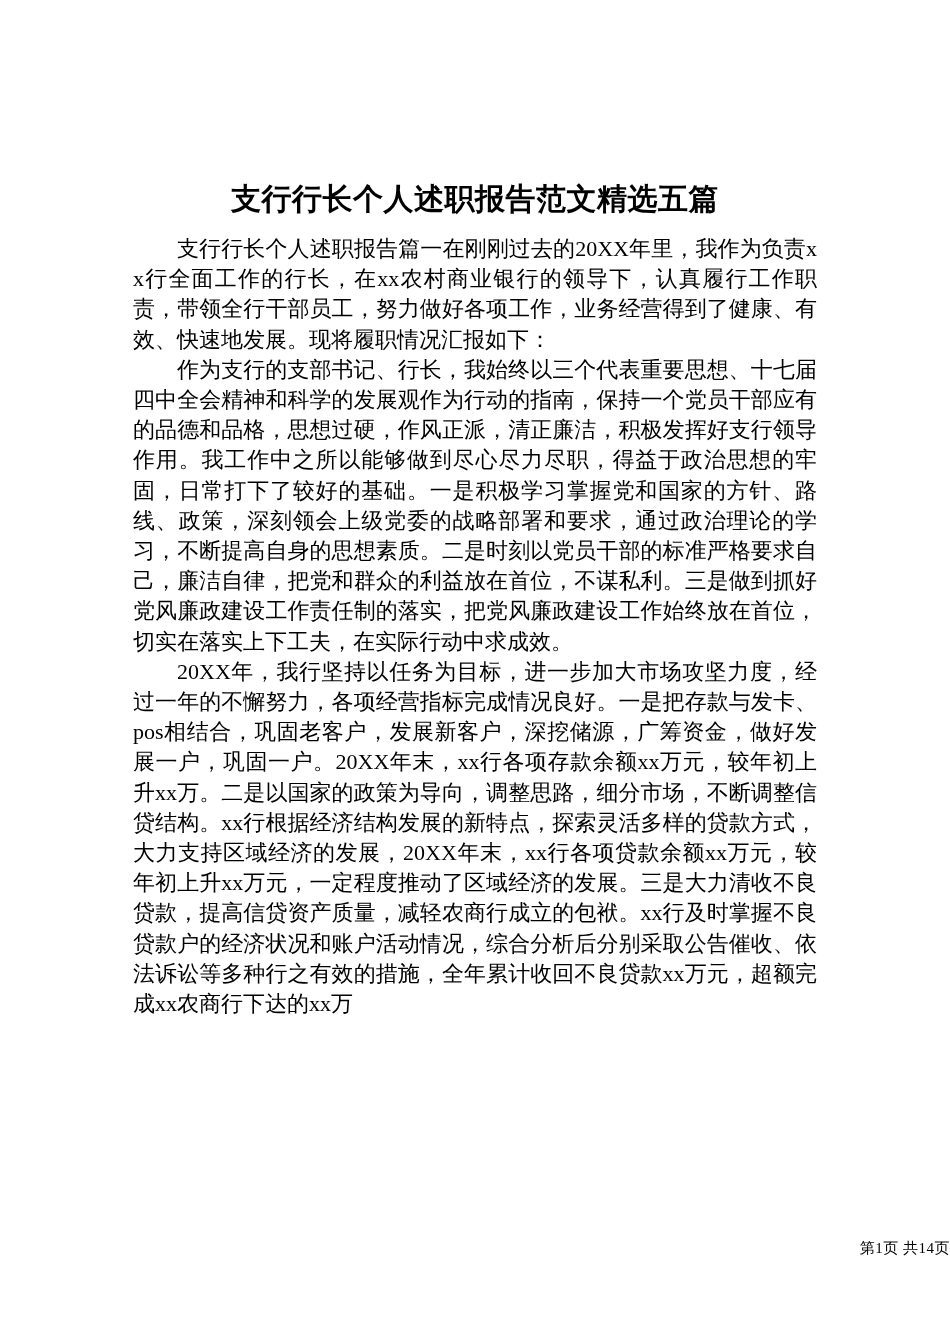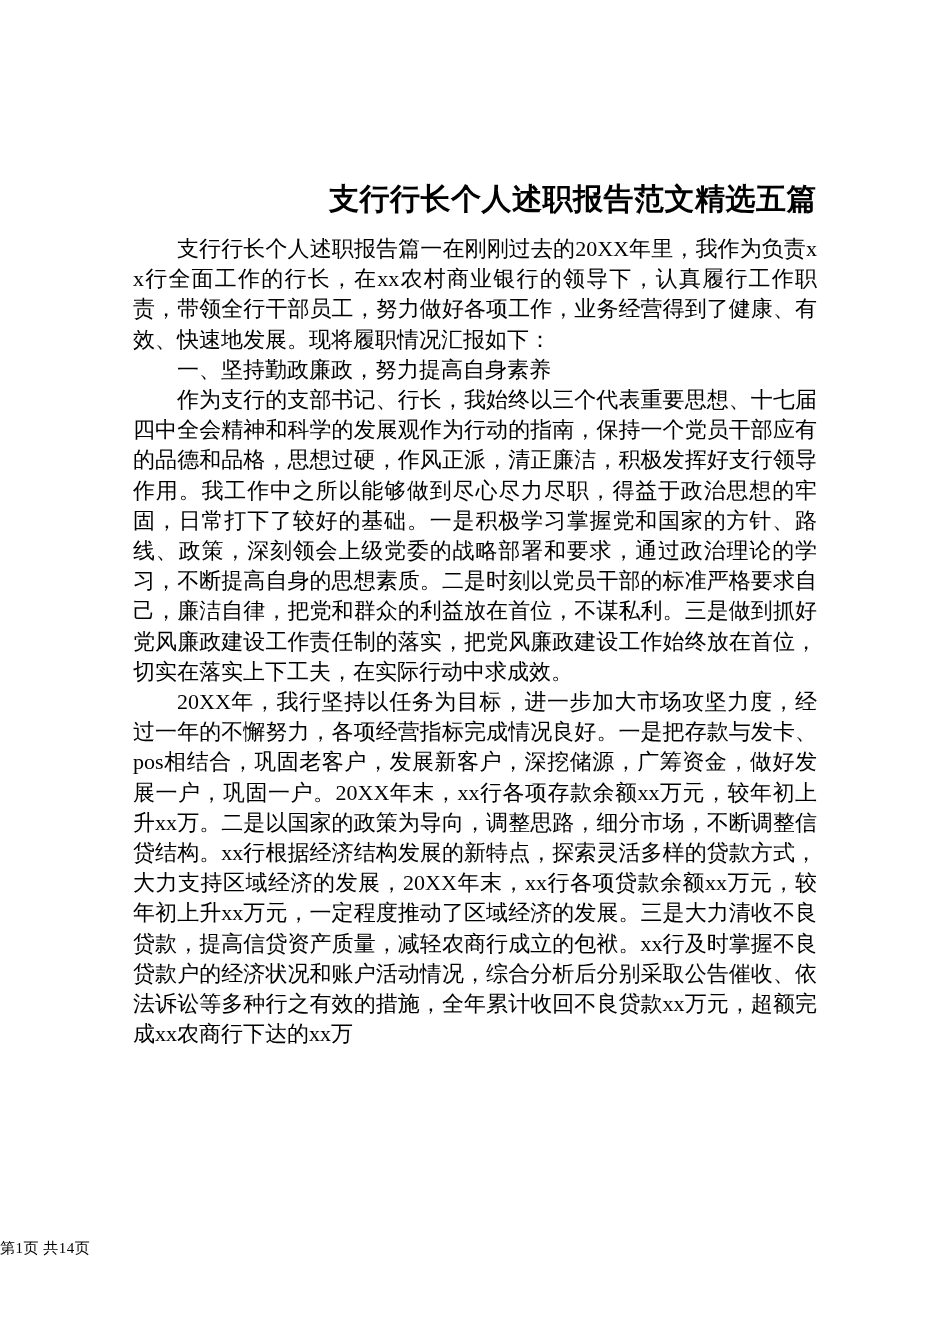--- a/index.html
+++ b/index.html
@@ -20,56 +20,55 @@
   }
   .content {
     width: 684px;
     margin: 0 auto;
     padding-top: 180px;
   }
   .doc-title {
     font-size: 30px;
     line-height: 38px;
     font-weight: bold;
-    text-align: right;
+    text-align: center;
     letter-spacing: 0.5px;
     margin-bottom: 16px;
     font-family: "Liberation Sans", "DejaVu Sans", sans-serif;
   }
   .doc-body p {
     font-size: 22px;
     line-height: 30.2px;
     text-align: justify;
     text-justify: inter-ideograph;
     text-indent: 2em;
     word-break: break-all;
   }
   .page-footer {
     position: absolute;
     left: 0;
     bottom: 86px;
     width: 100%;
-    text-align: left;
+    text-align: right;
     font-size: 15px;
     line-height: 20px;
     letter-spacing: 0.5px;
     margin-top: 48px;
   }
 </style>
 </head>
 <body>
 
 <div class="page">
   <div class="content">
     <h1 class="doc-title">支行行长个人述职报告范文精选五篇</h1>
 
     <div class="doc-body">
       <p>支行行长个人述职报告篇一在刚刚过去的20XX年里，我作为负责xx行全面工作的行长，在xx农村商业银行的领导下，认真履行工作职责，带领全行干部员工，努力做好各项工作，业务经营得到了健康、有效、快速地发展。现将履职情况汇报如下：</p>
 
-      <p>一、坚持勤政廉政，努力提高自身素养</p>
 
       <p>作为支行的支部书记、行长，我始终以三个代表重要思想、十七届四中全会精神和科学的发展观作为行动的指南，保持一个党员干部应有的品德和品格，思想过硬，作风正派，清正廉洁，积极发挥好支行领导作用。我工作中之所以能够做到尽心尽力尽职，得益于政治思想的牢固，日常打下了较好的基础。一是积极学习掌握党和国家的方针、路线、政策，深刻领会上级党委的战略部署和要求，通过政治理论的学习，不断提高自身的思想素质。二是时刻以党员干部的标准严格要求自己，廉洁自律，把党和群众的利益放在首位，不谋私利。三是做到抓好党风廉政建设工作责任制的落实，把党风廉政建设工作始终放在首位，切实在落实上下工夫，在实际行动中求成效。</p>
 
 
       <p>20XX年，我行坚持以任务为目标，进一步加大市场攻坚力度，经过一年的不懈努力，各项经营指标完成情况良好。一是把存款与发卡、pos相结合，巩固老客户，发展新客户，深挖储源，广筹资金，做好发展一户，巩固一户。20XX年末，xx行各项存款余额xx万元，较年初上升xx万。二是以国家的政策为导向，调整思路，细分市场，不断调整信贷结构。xx行根据经济结构发展的新特点，探索灵活多样的贷款方式，大力支持区域经济的发展，20XX年末，xx行各项贷款余额xx万元，较年初上升xx万元，一定程度推动了区域经济的发展。三是大力清收不良贷款，提高信贷资产质量，减轻农商行成立的包袱。xx行及时掌握不良贷款户的经济状况和账户活动情况，综合分析后分别采取公告催收、依法诉讼等多种行之有效的措施，全年累计收回不良贷款xx万元，超额完成xx农商行下达的xx万</p>
     </div>
   </div>
 
   <div class="page-footer">第1页 共14页</div>
 </div>

